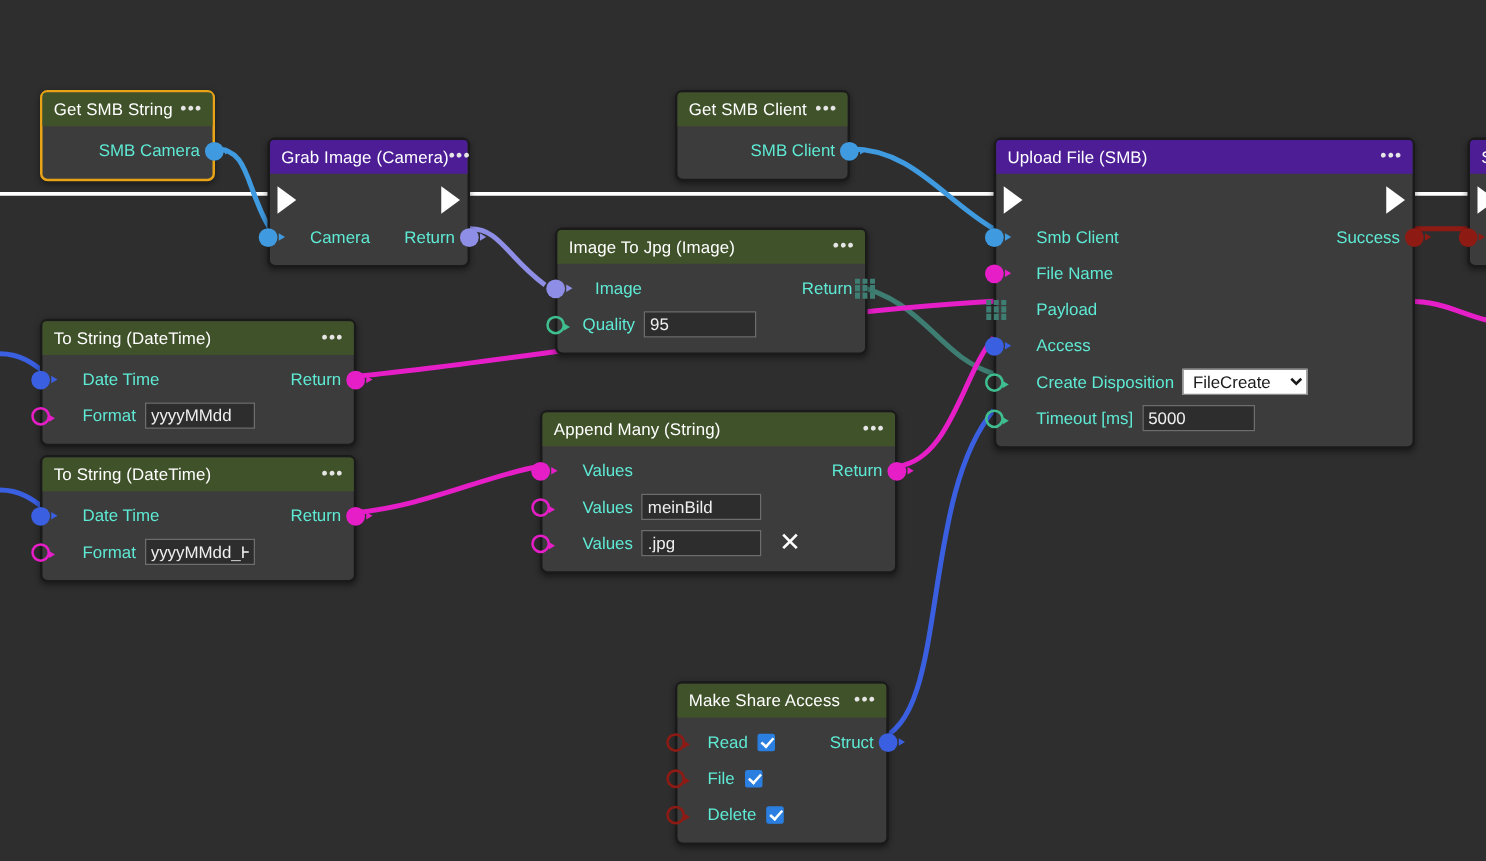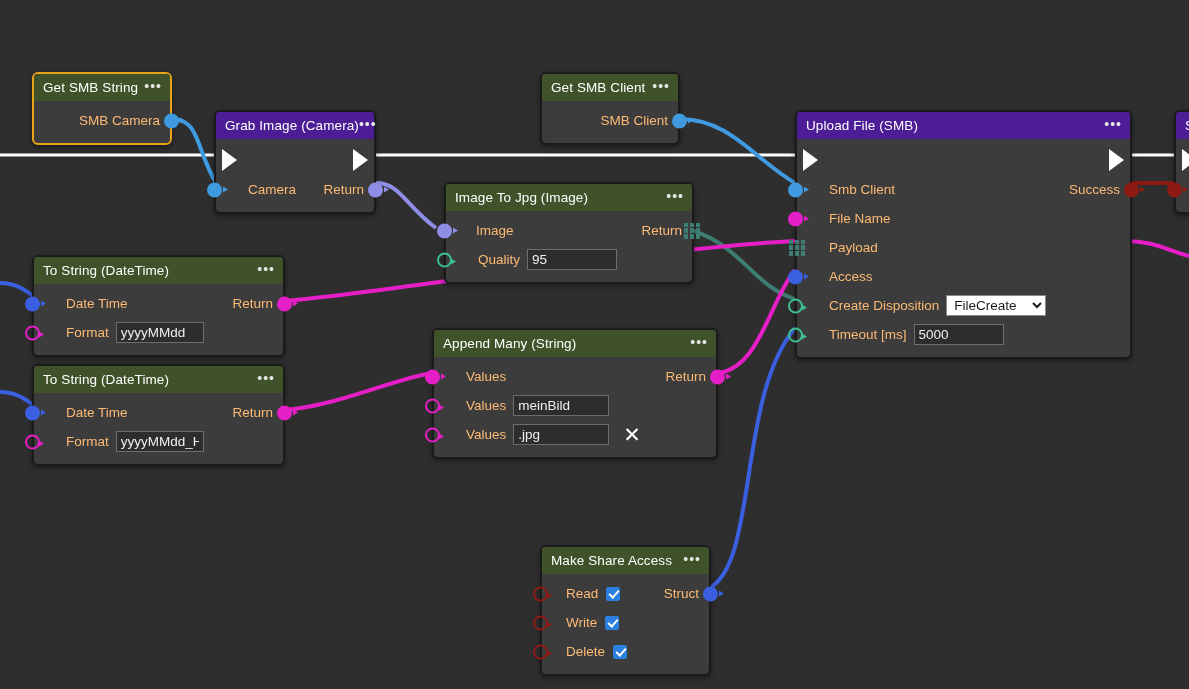--- a/index.html
+++ b/index.html
@@ -112,21 +112,21 @@
     top: 50%;
     transform: translateY(-50%);
     width: 0; height: 0;
     border-top: 11px solid transparent;
     border-bottom: 11px solid transparent;
     border-left: 15px solid #ffffff;
   }
   .exec.in  { left: 6px; }
   .exec.out { right: 6px; }
 
-  .label { color: #fdba74; }
+  .label { color: #5eead4; }
   .label.right { margin-left: auto; }
   .spacer { flex: 1; }
 
   .field {
     background: #2d2d2d;
     border: 1px solid #6d6d6d;
     color: #efefef;
     font-size: 13.5px;
     font-family: "Liberation Sans", sans-serif;
     height: 21px;
@@ -295,21 +295,21 @@
             <i></i>
             <i></i>
             <i></i>
             <i></i>
             <i></i>
             <i></i>
         </span>
       </div>
       <div class="row">
         <span class="port in hollow" style="color:#3fbf8f"></span>
-        <span class="label" style="margin-left:22px">Quality</span>
+        <span class="label" style="margin-left:10px">Quality</span>
         <input class="field" style="width: 90px;" value="95">
       </div>
     </div>
   </div>
 
   <div class="node" style="left:32px; top:255px; width:253px;">
     <div class="node-header green">
       <span class="node-title">To String (DateTime)</span>
       <span class="dots">•••</span>
     </div>
@@ -382,21 +382,21 @@
     <div class="node-body">
       <div class="row">
         <span class="port in hollow" style="color:#8e1a14"></span>
         <span class="label" style="margin-left:14px">Read</span>
         <span class="checkbox"></span>
         <span class="label right">Struct</span>
         <span class="port out filled" style="color:#3a5fe0"></span>
       </div>
       <div class="row">
         <span class="port in hollow" style="color:#8e1a14"></span>
-        <span class="label" style="margin-left:14px">Write</span>
+        <span class="label" style="margin-left:14px">File</span>
         <span class="checkbox"></span>
       </div>
       <div class="row">
         <span class="port in hollow" style="color:#8e1a14"></span>
         <span class="label" style="margin-left:14px">Delete</span>
         <span class="checkbox"></span>
       </div>
     </div>
   </div>
 

